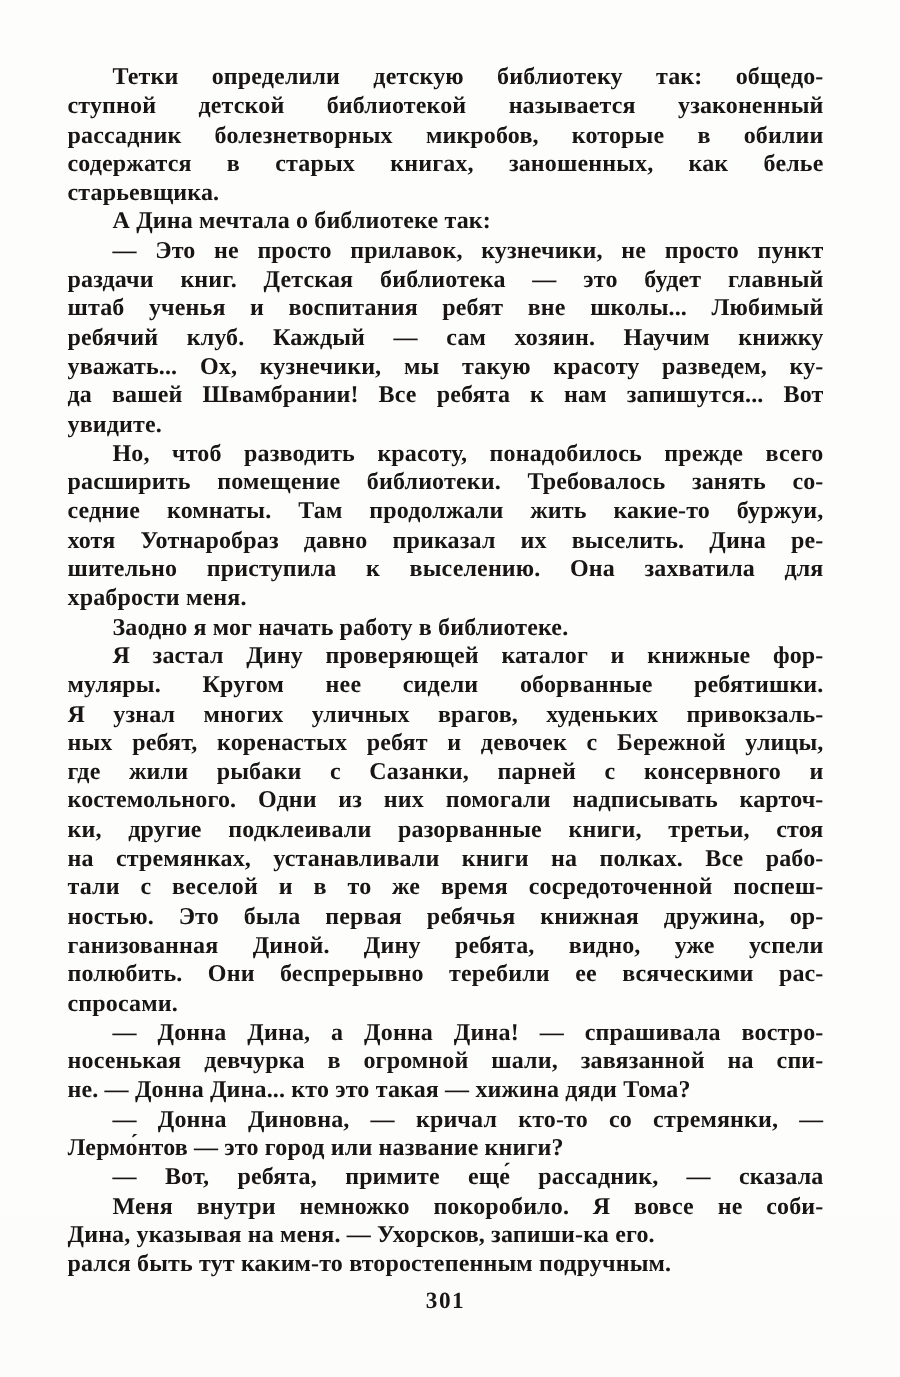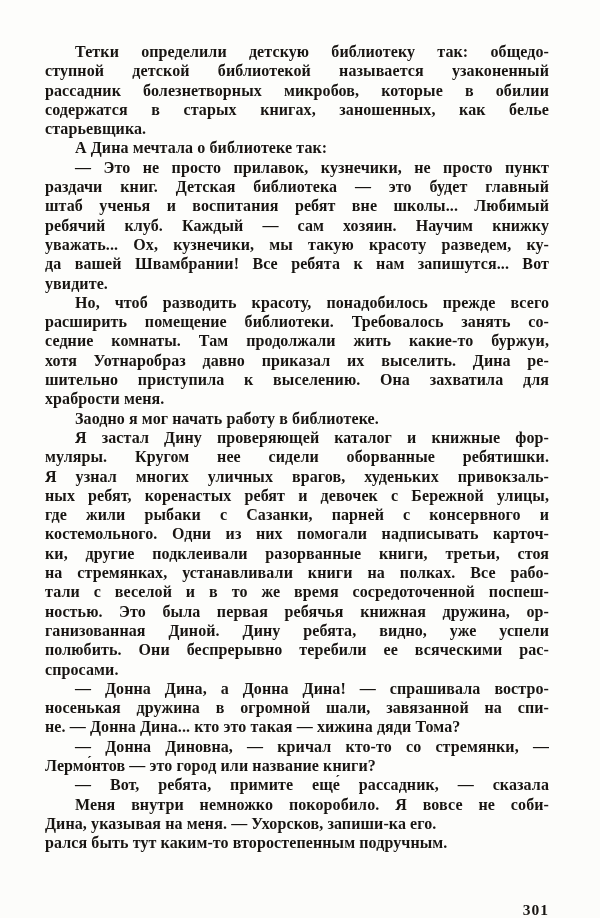--- a/index.html
+++ b/index.html
@@ -38,23 +38,23 @@
   }
   .line.noju {
     text-align-last: left;
   }
   .line.indent {
     text-indent: 30px;
   }
   .folio {
     position: absolute;
     left: 45px;
-    top: 900px;
+    top: 858px;
     width: 504px;
-    text-align: right;
+    text-align: center;
     font-size: 15.5px;
     line-height: 19.3px;
     letter-spacing: 1px;
     color: #181512;
   }
 </style>
 </head>
 <body>
 
 <div class="scan-page">
@@ -86,21 +86,21 @@
       <div class="line">где жили рыбаки с Сазанки, парней с консервного и</div>
       <div class="line">костемольного. Одни из них помогали надписывать карточ-</div>
       <div class="line">ки, другие подклеивали разорванные книги, третьи, стоя</div>
       <div class="line">на стремянках, устанавливали книги на полках. Все рабо-</div>
       <div class="line">тали с веселой и в то же время сосредоточенной поспеш-</div>
       <div class="line">ностью. Это была первая ребячья книжная дружина, ор-</div>
       <div class="line">ганизованная Диной. Дину ребята, видно, уже успели</div>
       <div class="line">полюбить. Они беспрерывно теребили ее всяческими рас-</div>
       <div class="line noju">спросами.</div>
       <div class="line indent">— Донна Дина, а Донна Дина! — спрашивала востро-</div>
-      <div class="line">носенькая дружина в огромной шали, завязанной на спи-</div>
+      <div class="line">носенькая девчурка в огромной шали, завязанной на спи-</div>
       <div class="line noju">не. — Донна Дина... кто это такая — хижина дяди Тома?</div>
       <div class="line indent">— Донна Диновна, — кричал кто-то со стремянки, —</div>
       <div class="line noju">Лермо́нтов — это город или название книги?</div>
       <div class="line indent">— Вот, ребята, примите еще́ рассадник, — сказала</div>
       <div class="line indent">Меня внутри немножко покоробило. Я вовсе не соби-</div>
       <div class="line noju">Дина, указывая на меня. — Ухорсков, запиши-ка его.</div>
       <div class="line noju">рался быть тут каким-то второстепенным подручным.</div>
     </div>
   <div class="folio">301</div>
 </div>

